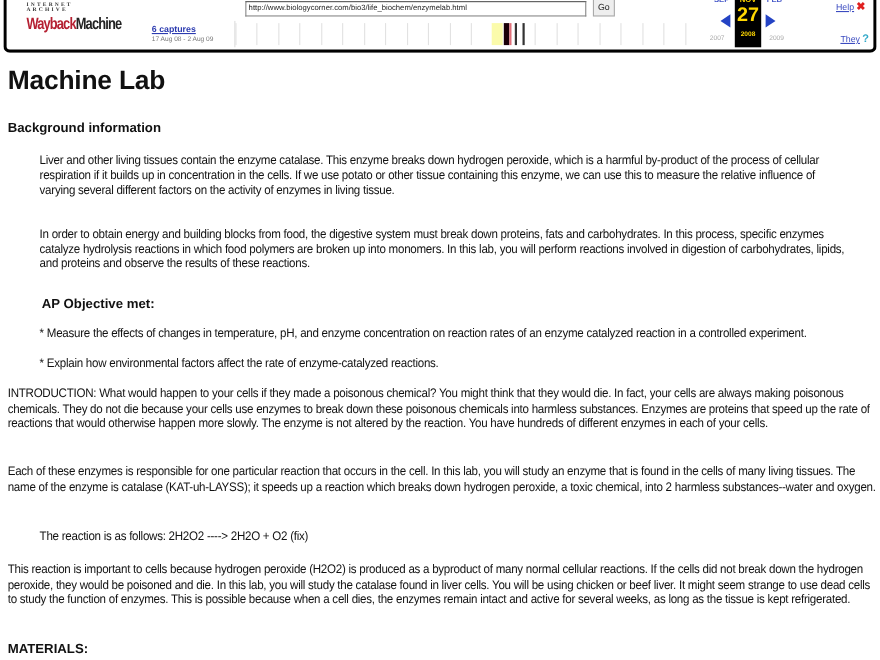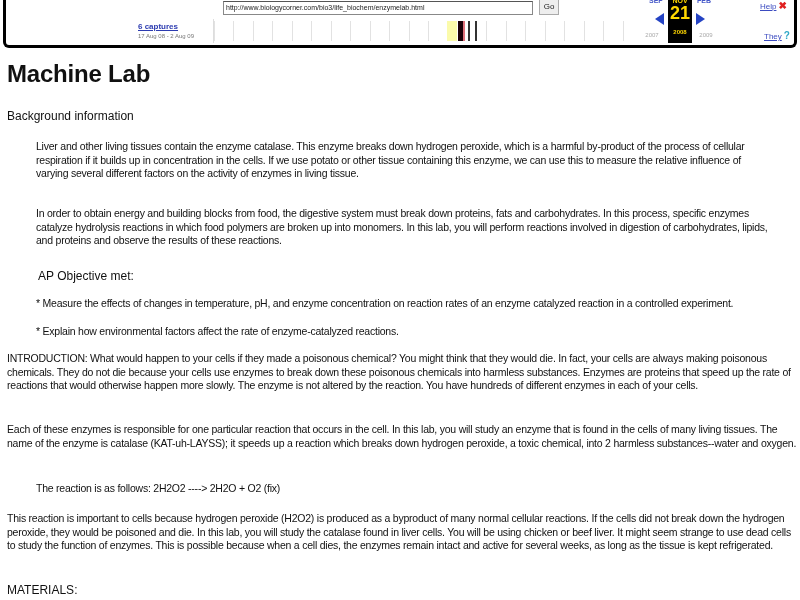--- a/index.html
+++ b/index.html
@@ -43,27 +43,31 @@
     .cal-arrow.next { left: 66px; border-left: 9px solid #2443c4; }
 
     .wm-close { position: absolute; left: 754px; top: 4px; font-size: 8px; color: #3b4bc0; text-decoration: underline; }
     .wm-close .x { color: #e02020; font-weight: bold; font-size: 10px; text-decoration: none; display: inline-block; margin-left: 2px; }
     .wm-help { position: absolute; left: 758px; top: 34px; font-size: 8px; color: #3b4bc0; text-decoration: underline; }
     .wm-help .q { color: #30a8c8; font-weight: bold; font-size: 10px; text-decoration: none; display: inline-block; margin-left: 2px; }
 
     
     #content { position: absolute; left: 0; top: 48px; width: 800px; }
     h1 { position: absolute; left: 7px; top: 12px; font-size: 24px; font-weight: bold; font-family: "Liberation Sans", sans-serif; letter-spacing: -0.2px; }
-    .h3 { position: absolute; font-size: 12px; font-weight: normal; }
+    .h3 { position: absolute; font-size: 12px; font-weight: bold; }
     .para { position: absolute; font-size: 11.3px; line-height: 13.5px; letter-spacing: -0.25px; font-family: "Liberation Sans", sans-serif; transform: scaleX(0.93); transform-origin: left top; }
   </style>
 </head>
 <body>
 
 <div id="wm-toolbar">
+  <div class="wm-logo">
+    <div class="wm-logo-top">INTERNET ARCHIVE</div>
+    <div class="wm-logo-main"><span class="wb">Wayback</span><span class="mc">Machine</span></div>
+  </div>
 
   <div class="wm-captures">
     <a>6 captures</a>
     <span class="range">17 Aug 08 - 2 Aug 09</span>
   </div>
 
   <div class="wm-url">http://www.biologycorner.com/bio3/life_biochem/enzymelab.html</div>
   <div class="wm-go">Go</div>
 
   <div class="wm-sparkline">
@@ -98,21 +102,21 @@
     <div class="cal-cur"></div>
     <div class="cal-col" style="left:14px; top:1px; width:24px;">
       <div class="cal-mon">SEP</div>
     </div>
     <div class="cal-arrow prev"></div>
     <div class="cal-col" style="left:10px; top:36px; width:24px;">
       <div class="cal-yr">2007</div>
     </div>
     <div class="cal-col" style="left:38px; top:1px; width:24px;">
       <div class="cal-mon cur">NOV</div>
-      <div class="cal-day">21</div>
+      <div class="cal-day">27</div>
       <div class="cal-yr cur" style="margin-top:7px;">2008</div>
     </div>
     <div class="cal-arrow next"></div>
     <div class="cal-col" style="left:62px; top:1px; width:24px;">
       <div class="cal-mon">FEB</div>
     </div>
     <div class="cal-col" style="left:64px; top:36px; width:24px;">
       <div class="cal-yr">2009</div>
     </div>
   </div>

